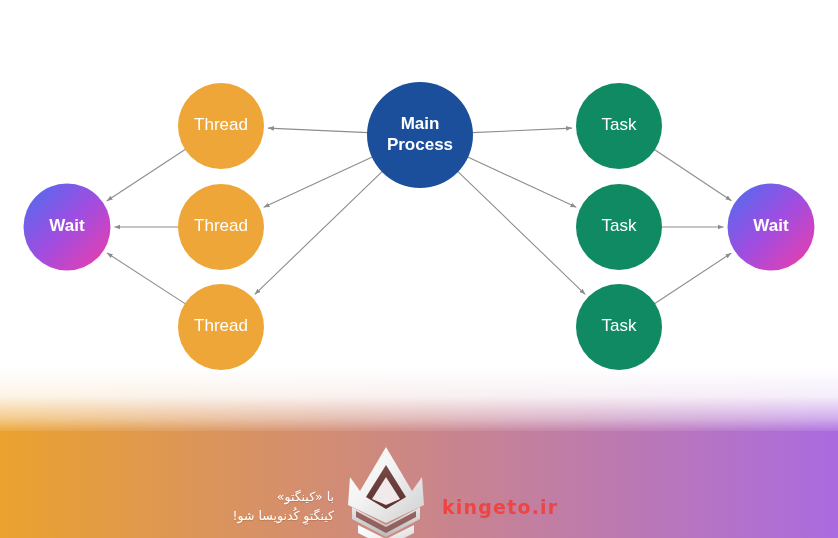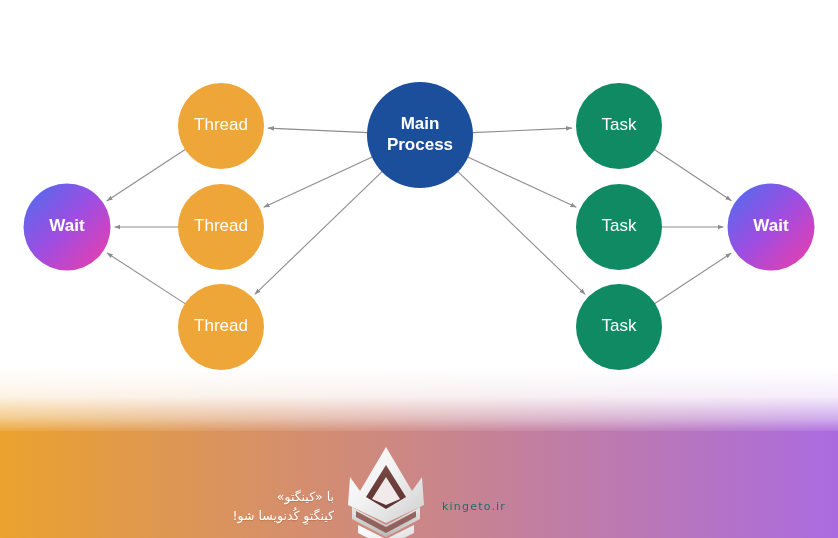--- a/index.html
+++ b/index.html
@@ -85,23 +85,23 @@
   #fa-text div { white-space: nowrap; }
   #logo-wrap {
     width: 96px;
     height: 104px;
     display: flex;
     align-items: center;
     justify-content: center;
     flex: none;
   }
   #contact-text {
-    color: #0f766e;
-    font-size: 11px;
-    font-weight: normal;
+    color: #ef4444;
+    font-size: 19px;
+    font-weight: bold;
     letter-spacing: 1.2px;
     line-height: 1.6;
     font-family: "DejaVu Sans", sans-serif;
     padding-left: 8px;
     padding-top: 24px;
     width: 180px;
   }
   #contact-text div { white-space: nowrap; }
 </style>
 </head>

